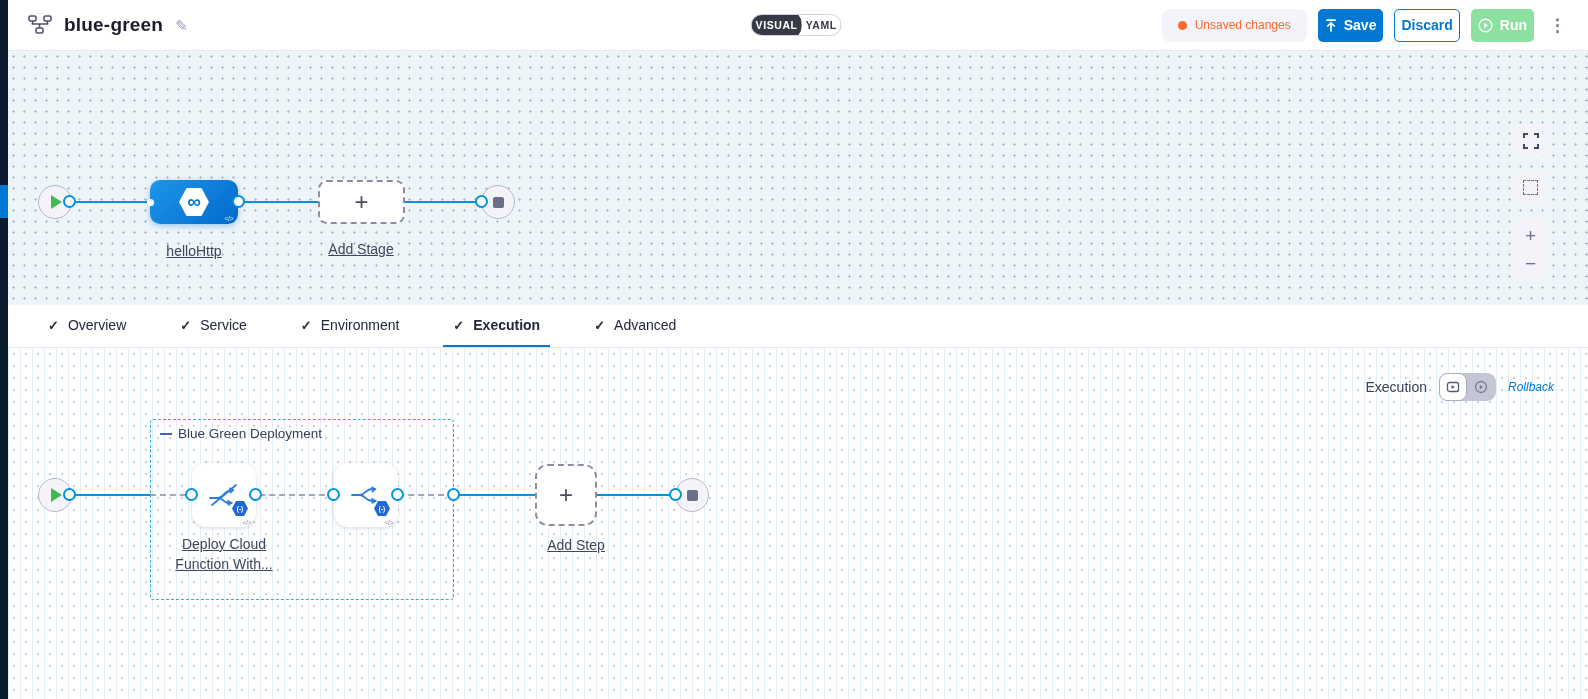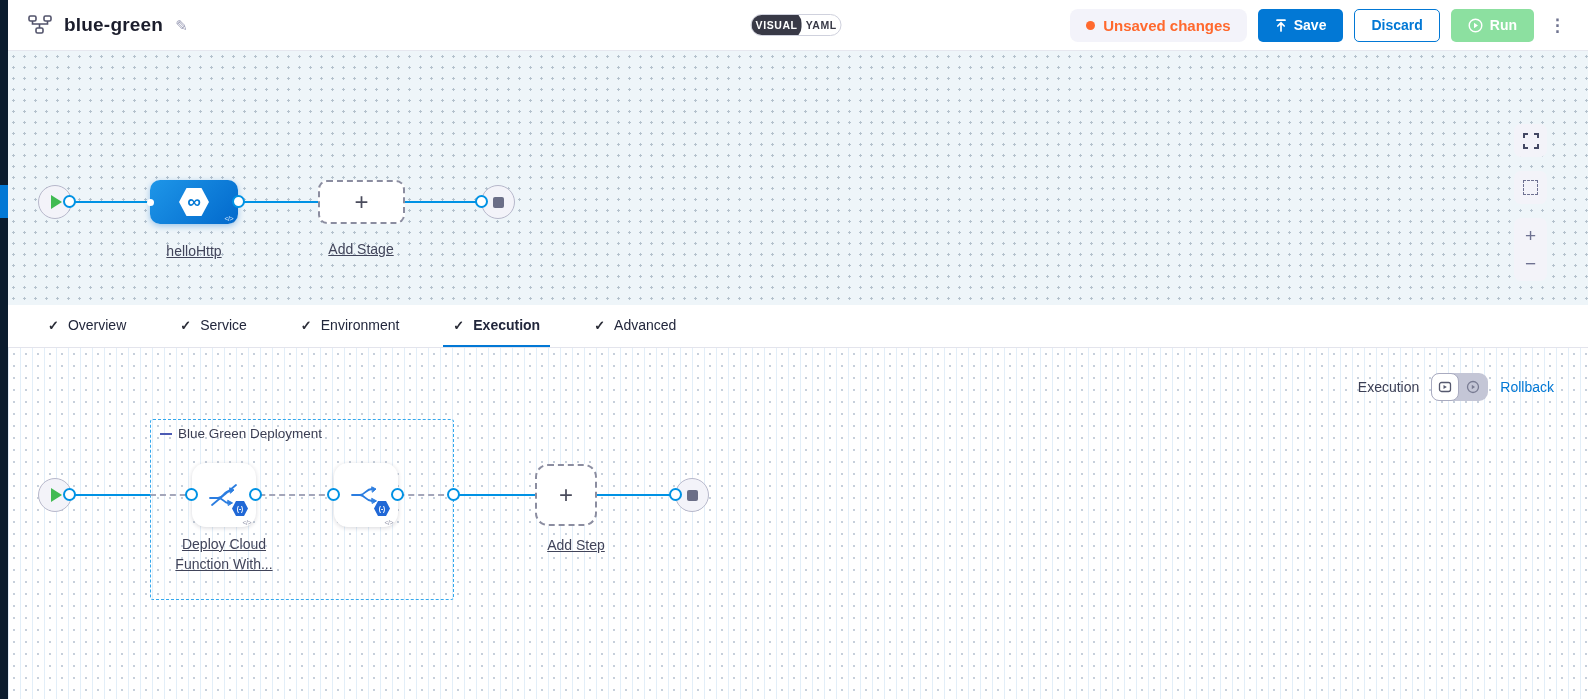--- a/index.html
+++ b/index.html
@@ -27,24 +27,24 @@
     position:absolute; left:50%; transform:translateX(-52%); top:14px;
     display:flex; align-items:center; border:1px solid #cfd1dd; border-radius:12px; background:#fff; height:22px; overflow:hidden;
   }
   .mode-pill { font-size:10.5px; font-weight:800; letter-spacing:.6px; padding:0 4px; height:28px; display:flex; align-items:center; cursor:pointer; }
   .mode-pill.active { background:#383946; color:#ffffff; border-radius:12px; }
   .mode-pill.inactive { color:#383946; }
 
   .header-right { margin-left:auto; display:flex; align-items:center; gap:11px; }
   .unsaved-badge {
     display:flex; align-items:center; gap:8px; background:#f3f3fa; border-radius:8px;
-    height:33px; padding:0 16px; font-size:15px; font-weight:700; color:#ff692e;
+    height:33px; padding:0 16px; font-size:12px; font-weight:400; color:#ff692e;
   }
   .unsaved-dot { width:9px; height:9px; border-radius:50%; background:#ff692e; }
-  .btn { height:33px; border-radius:5px; display:flex; align-items:center; gap:7px; font-size:14px; font-weight:700; padding:0 16px; cursor:pointer; border:1px solid transparent; }
+  .btn { height:33px; border-radius:5px; display:flex; align-items:center; gap:7px; font-size:14px; font-weight:700; padding:0 6px; cursor:pointer; border:1px solid transparent; }
   .btn-save { background:#0278d5; color:#fff; }
   .btn-discard { background:#fff; color:#0278d5; border-color:#0278d5; }
   .btn-run { background:#8ce0a0; color:#ffffff; }
   .kebab { color:#707490; font-size:17px; font-weight:700; padding:0 4px; cursor:pointer; letter-spacing:0; }
 
   
   .stage-canvas {
     position:absolute; left:8px; top:51px; right:0; height:254px; background:#eef5f9;
     background-image:radial-gradient(rgba(110,130,150,.45) 1px, transparent 1.3px);
     background-size:11px 11px; z-index:10;
@@ -98,21 +98,21 @@
     background-image:
       radial-gradient(rgba(130,150,175,.45) 1px, transparent 1.3px),
       linear-gradient(to right, rgba(170,205,235,.33) 1px, transparent 1px);
     background-size:12px 12px, 12px 12px; z-index:10;
   }
   .exec-mode-row { position:absolute; right:34px; top:25px; display:flex; align-items:center; gap:12px; z-index:8; }
   .exec-mode-label { font-size:14px; color:#3c3f55; }
   .exec-toggle { width:57px; height:28px; background:#c4c6d6; border-radius:9px; display:flex; align-items:center; cursor:pointer; }
   .exec-toggle-seg { width:28px; height:28px; display:flex; align-items:center; justify-content:center; }
   .exec-toggle-seg.active { background:#ffffff; border:1px solid #a9abc0; border-radius:8px; height:28px; }
-  .rollback-link { font-size:14px; color:#0278d5; cursor:pointer; }
+  .rollback-link { font-size:12px; color:#0278d5; cursor:pointer;font-style:italic; }
 
   .group-box { position:absolute; left:142px; top:71px; width:304px; height:181px; border:1.4px dashed #33a8ee; border-radius:3px; z-index:2; }
   .group-label { position:absolute; left:10px; top:7px; display:flex; align-items:center; gap:6px; font-size:13.5px; color:#3a3d52; z-index:3; }
   .group-collapse { width:12px; height:2px; background:#4c5bb4; }
 
   .step-node {
     position:absolute; width:64px; height:64px; background:#ffffff; border-radius:14px;
     box-shadow:0 1px 4px rgba(40,41,61,.18); z-index:5; cursor:pointer;
     display:flex; align-items:center; justify-content:center;
   }

